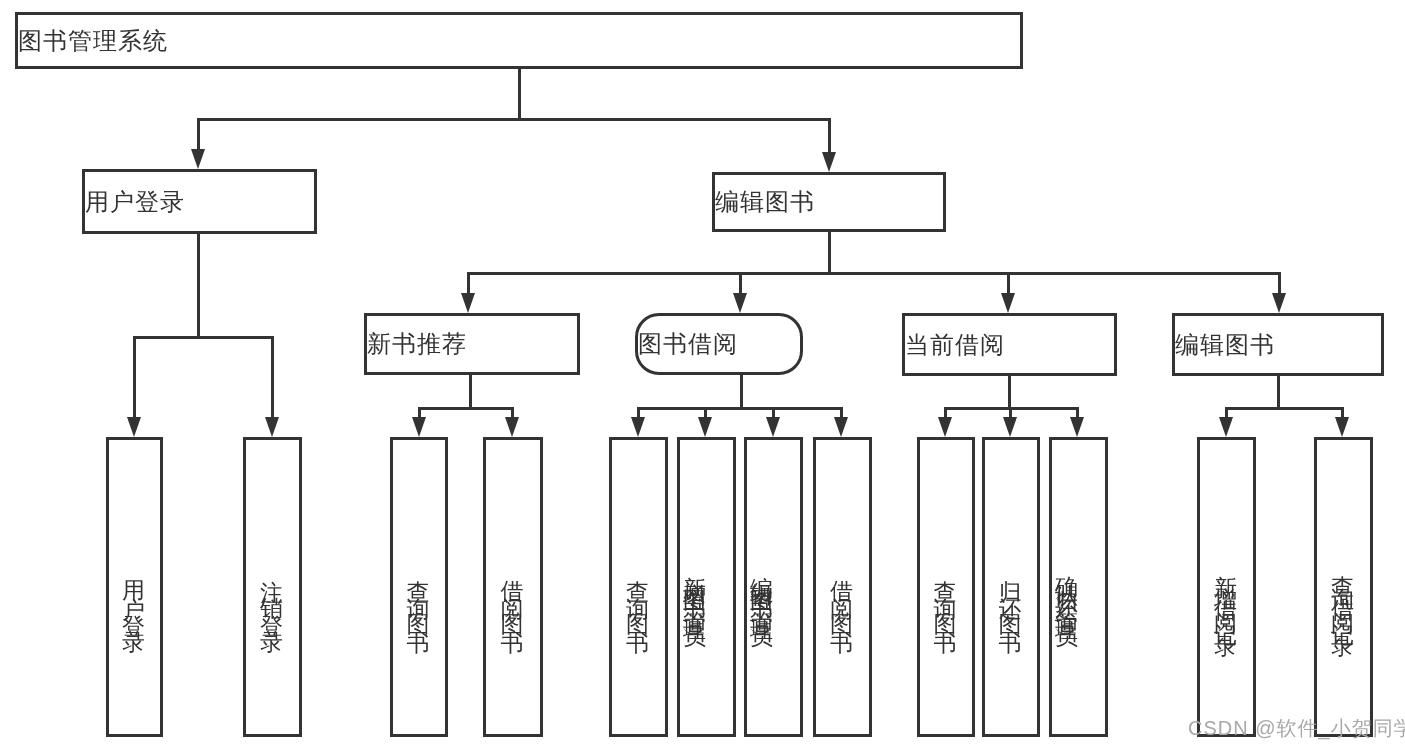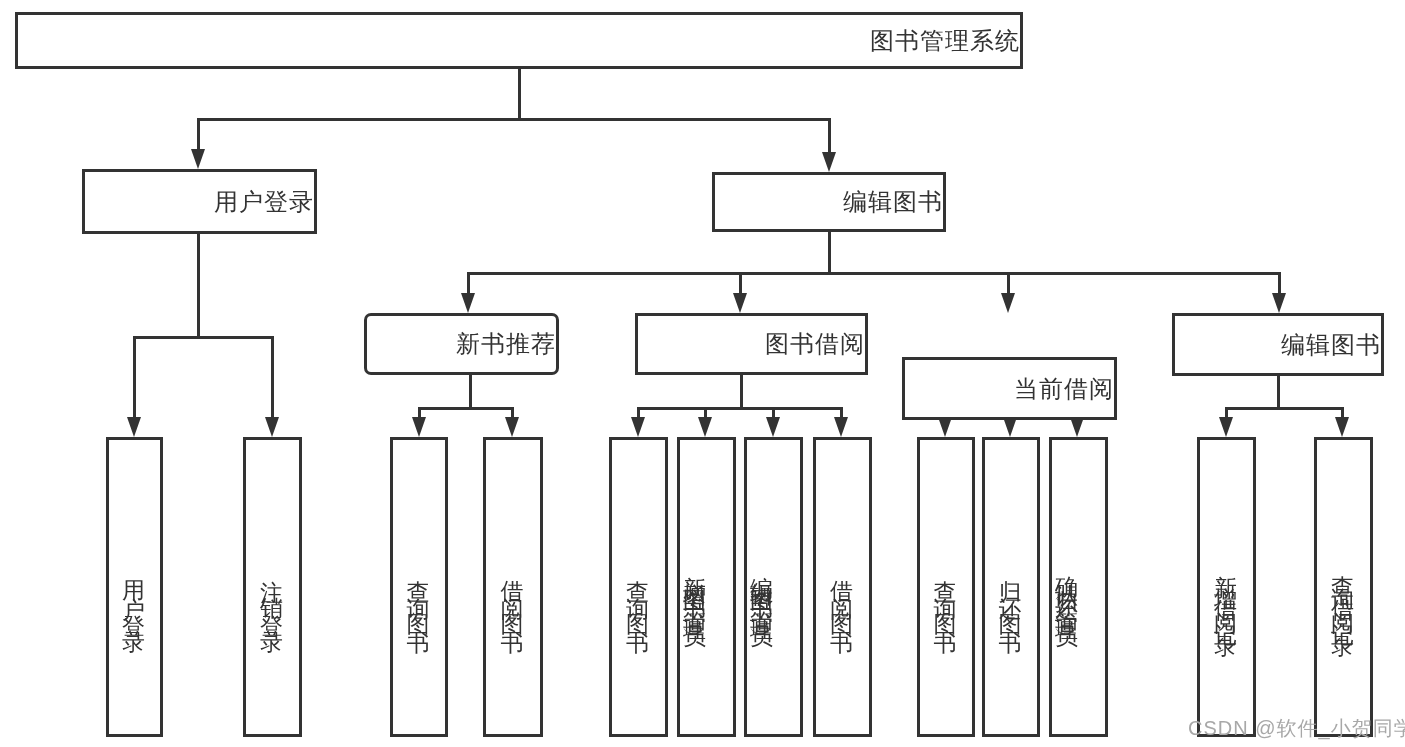--- a/index.html
+++ b/index.html
@@ -15,21 +15,21 @@
     background:var(--bg);
     font-family:"Liberation Sans", sans-serif;
     overflow:hidden;
   }
   
   .node{
     position:absolute;
     box-sizing:border-box;
     border:3px solid var(--line);
     background:#fff;
-    display:flex;align-items:center;justify-content:flex-end;
+    display:flex;align-items:center;justify-content:flex-start;
     font-size:24px;color:var(--text);letter-spacing:1px;
     z-index:2;
     font-family:Liberation Serif, serif;
   }
   
   .vnode{
     position:absolute;
     box-sizing:border-box;
     border:3px solid var(--line);
     background:#fff;
@@ -98,27 +98,27 @@
   <div class="ln" style="left:467px;top:272px;width:814px;height:3px;"></div>
   <div class="ln" style="left:467px;top:272px;width:3px;height:24px;"></div>
   <div class="arw" style="left:461px;top:293px;"></div>
   <div class="ln" style="left:739px;top:272px;width:3px;height:24px;"></div>
   <div class="arw" style="left:733px;top:293px;"></div>
   <div class="ln" style="left:1007px;top:272px;width:3px;height:24px;"></div>
   <div class="arw" style="left:1001px;top:293px;"></div>
   <div class="ln" style="left:1278px;top:272px;width:3px;height:24px;"></div>
   <div class="arw" style="left:1272px;top:293px;"></div>
 
-  <div class="node" style="left:364px;top:313px;width:195px;height:62px;border-radius:7px;">
+  <div class="node" style="left:364px;top:313px;width:216px;height:62px;">
     <span>新书推荐</span>
   </div>
-  <div class="node" style="left:635px;top:313px;width:233px;height:62px;">
+  <div class="node" style="left:635px;top:313px;width:168px;height:62px;border-radius:24px;">
     <span>图书借阅</span>
   </div>
-  <div class="node" style="left:902px;top:313px;width:215px;height:63px;margin-top:44px;">
+  <div class="node" style="left:902px;top:313px;width:215px;height:63px;">
     <span>当前借阅</span>
   </div>
   <div class="node" style="left:1172px;top:313px;width:212px;height:63px;">
     <span>编辑图书</span>
   </div>
 
   <div class="ln" style="left:469px;top:375px;width:3px;height:32px;"></div>
   <div class="ln" style="left:418px;top:407px;width:96px;height:3px;"></div>
   <div class="ln" style="left:418px;top:407px;width:3px;height:14px;"></div>
   <div class="arw" style="left:412px;top:417px;"></div>

